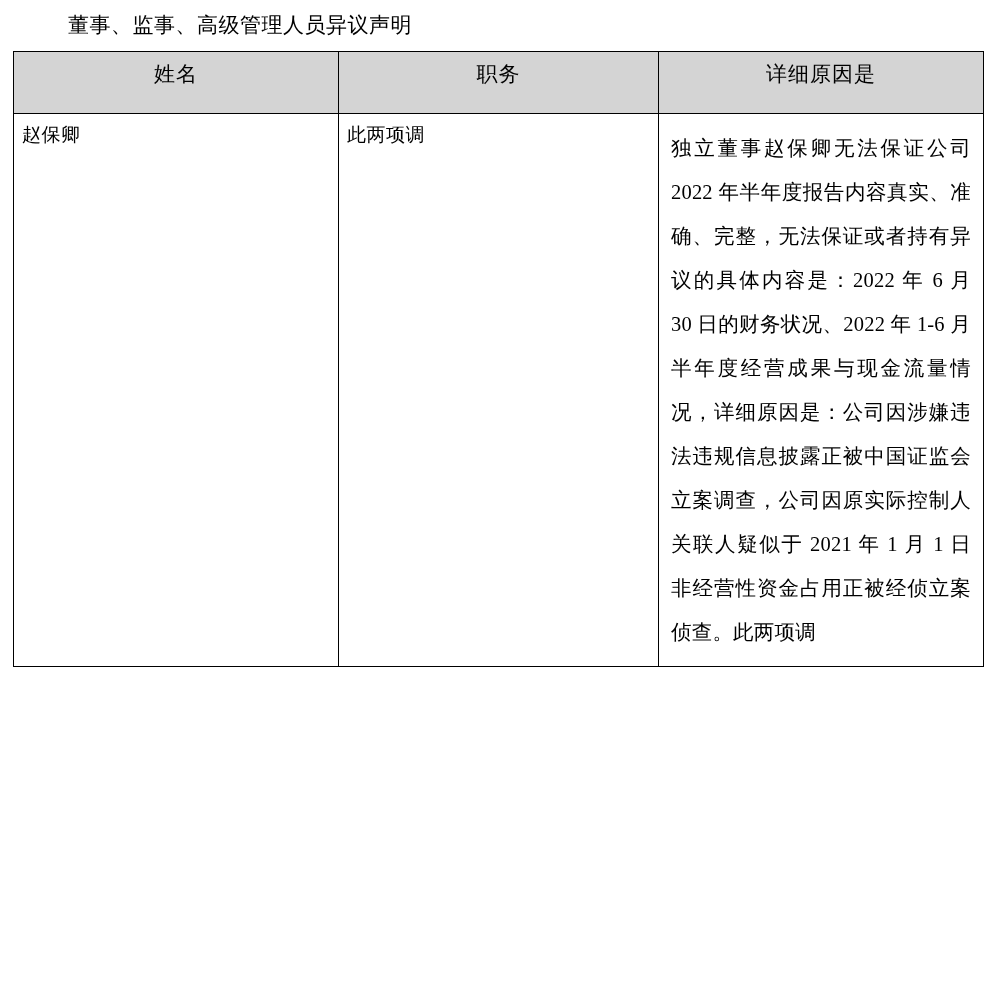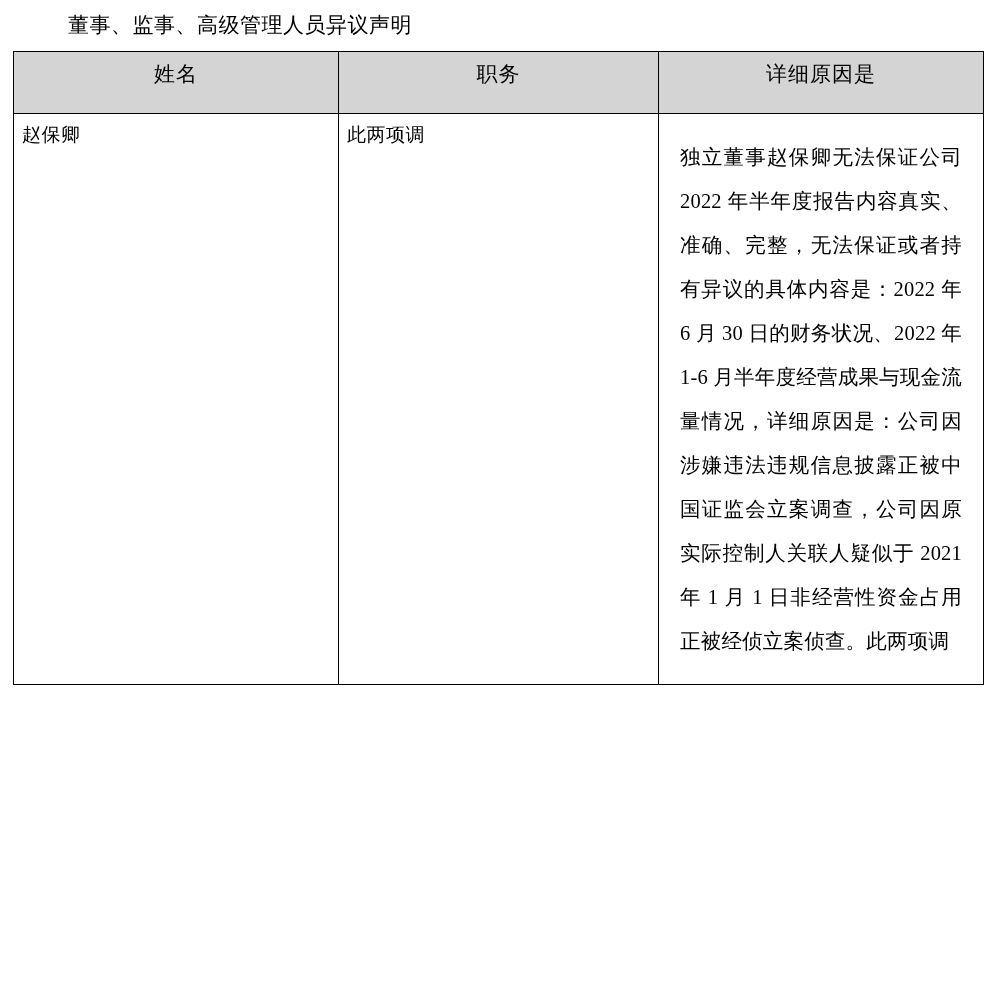--- a/index.html
+++ b/index.html
@@ -66,21 +66,21 @@
   }
   td.cell-body {
     padding: 12px 16px 8px 14px;
     font-size: 20.5px;
     line-height: 44px;
     text-align: justify;
     text-justify: inter-ideograph;
     letter-spacing: 0.2px;
   }
   td.cell-body p {
-    margin: 13px;
+    margin: 4px;
   }
 </style>
 </head>
 <body>
 
 <div class="page">
 
   <div class="doc-title">董事、监事、高级管理人员异议声明</div>
 
   <table class="disclaim-table">

